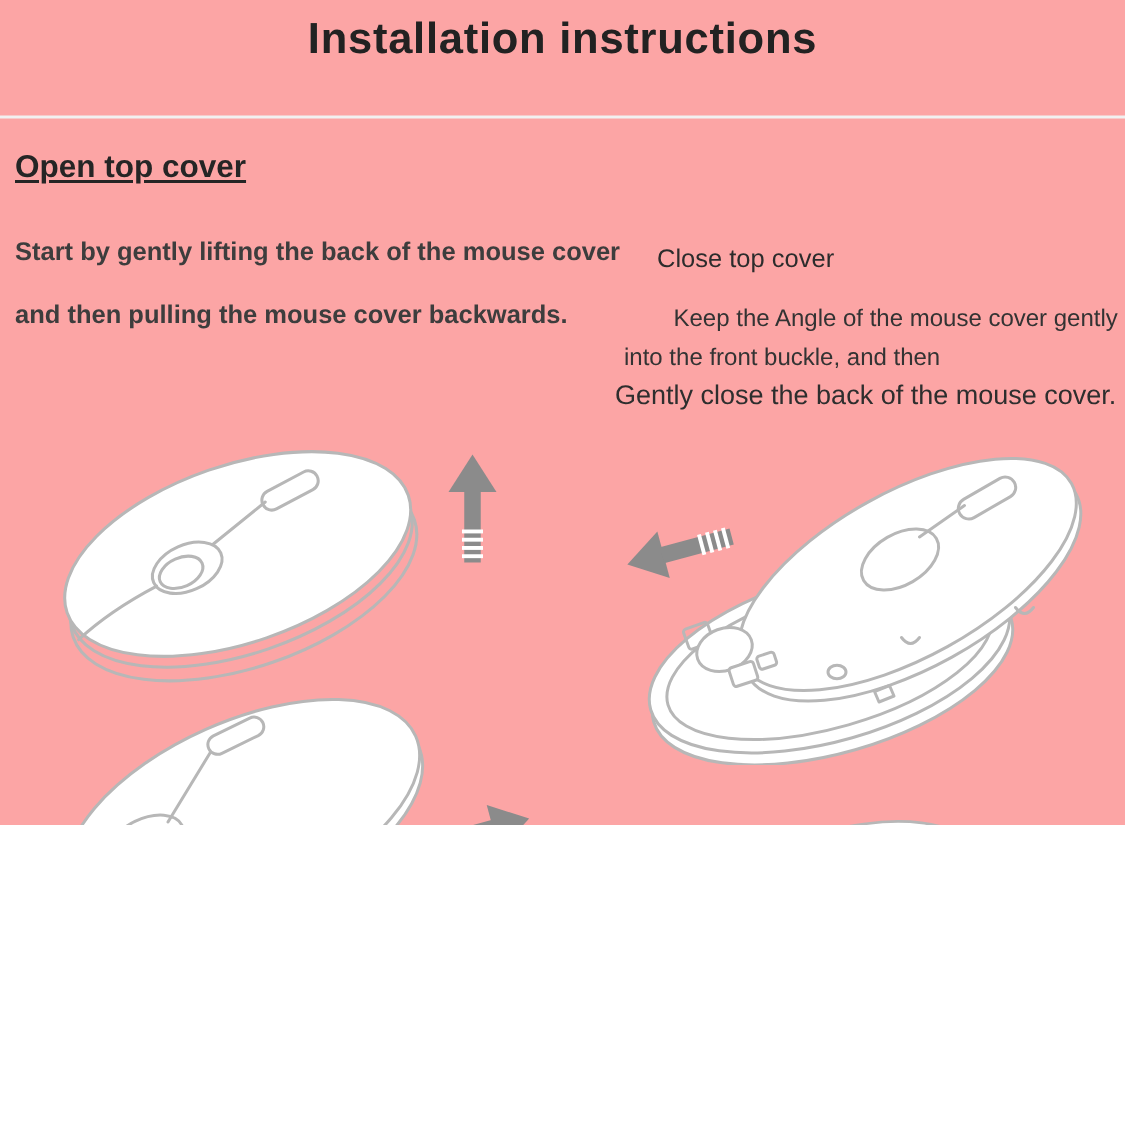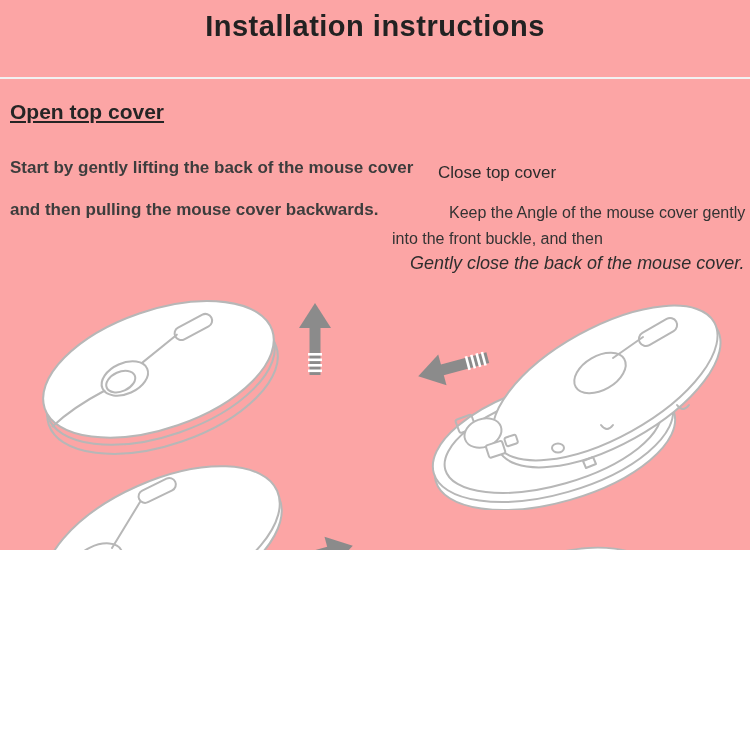--- a/index.html
+++ b/index.html
@@ -9,22 +9,22 @@
          font-size:29px;font-weight:bold;letter-spacing:0.5px;color:#222;margin:0;}
   .divider{position:absolute;top:77px;left:0;width:750px;height:2px;background:#f1f1f1;}
   .open-heading{position:absolute;left:10px;top:100px;font-size:21px;font-weight:bold;
                 color:#252525;margin:0;text-decoration:underline;}
   .open-line{position:absolute;left:10px;font-size:17px;font-weight:600;color:#3d3d3d;}
   .open-line-1{top:158px;text-align:right;}
   .open-line-2{top:200px;}
   .close-heading{position:absolute;left:438px;top:163px;font-size:17px;color:#2c2c2c;}
   .close-line{position:absolute;font-size:16px;color:#333;}
   .close-line-1{left:417px;top:204px;margin-left:32px;}
-  .close-line-2{left:392px;top:230px;}
-  .close-line-3{left:410px;top:253px;font-size:18px;color:#2e2e2e;font-style:italic;}
+  .close-line-2{left:416px;top:230px;}
+  .close-line-3{left:410px;top:253px;font-size:18px;color:#2e2e2e;}
   .fig{position:absolute;}
   .fig-1{left:28px;top:283px;width:265px;height:190px;}
   .fig-2{left:415px;top:295px;width:330px;height:215px;}
   .fig-3{left:12px;top:462px;width:292px;height:285px;}
   .fig-4{left:430px;top:532px;width:252px;height:170px;}
   .arrow{position:absolute;width:36px;height:76px;}
   .arrow-up{left:297px;top:301px;}
   .arrow-left{left:435px;top:329px;transform:rotate(-105deg);}
   .arrow-right{left:300px;top:517px;transform:rotate(75deg);}
   .arrow-down{left:694px;top:548px;transform:rotate(180deg);}

